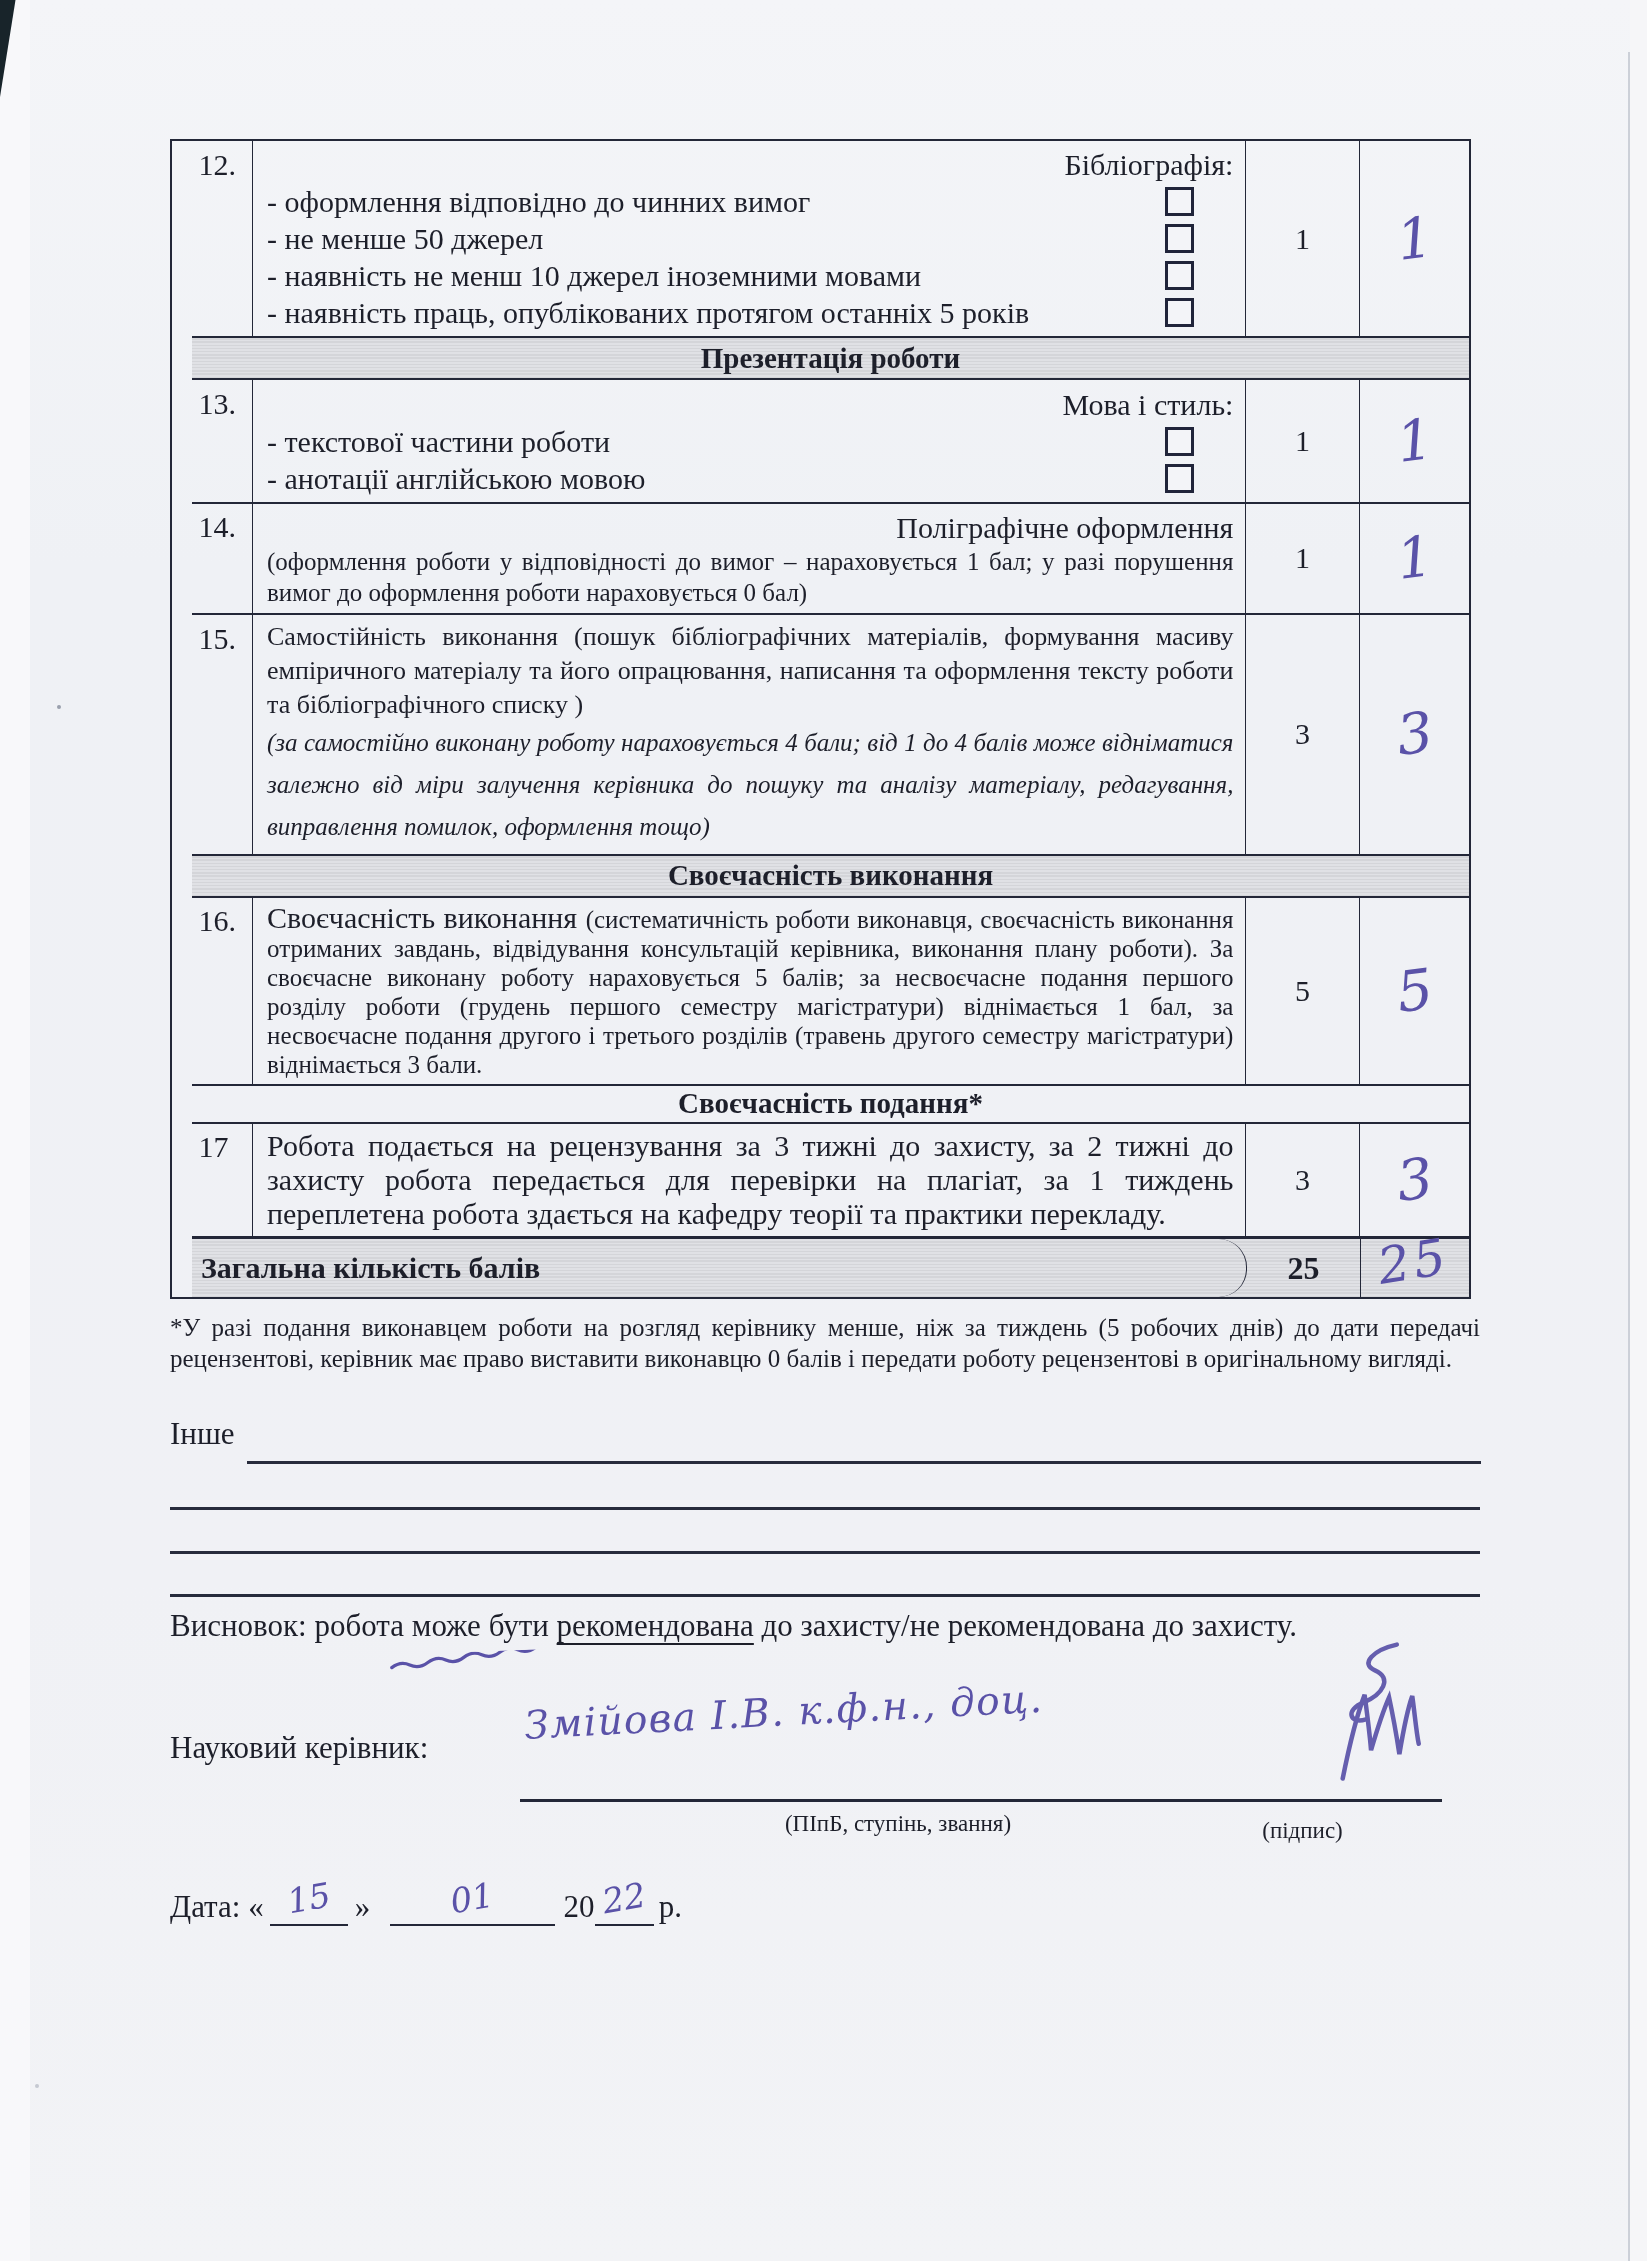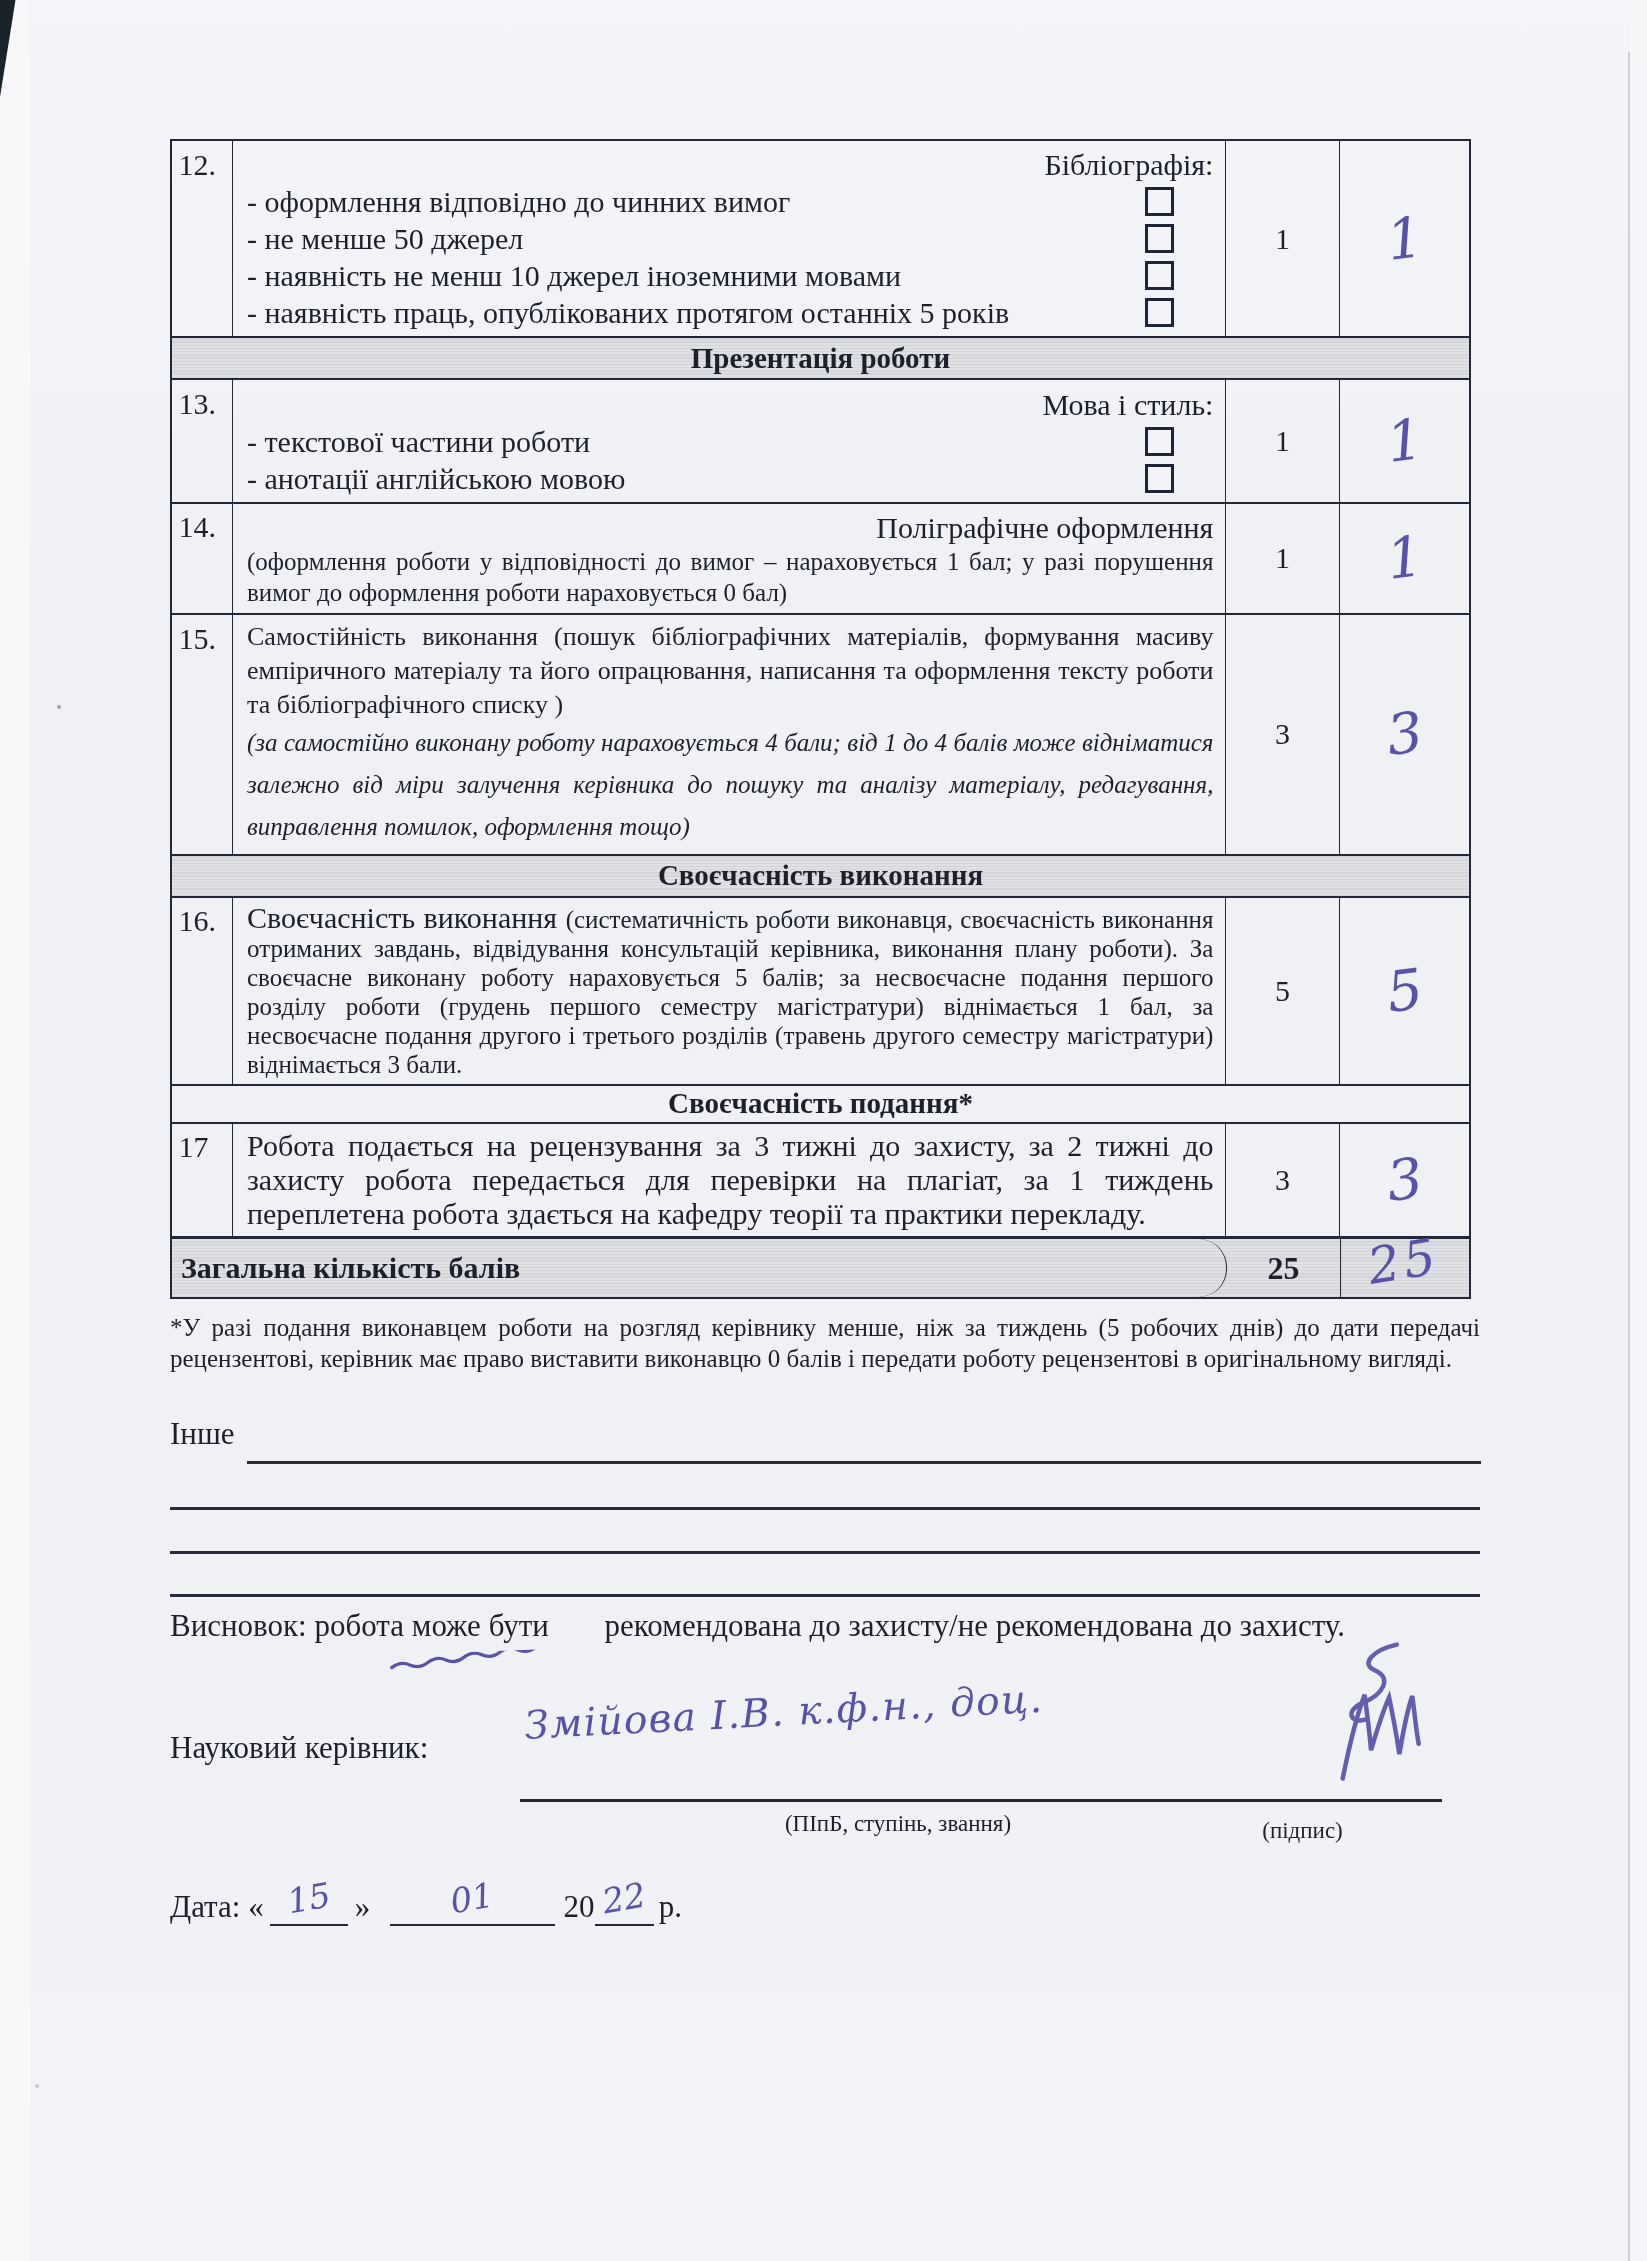--- a/index.html
+++ b/index.html
@@ -9,21 +9,21 @@
   
   .left-strip{position:absolute;left:0;top:0;bottom:0;width:30px;background:#f8f8fa;}
   .right-strip{position:absolute;right:0;top:0;bottom:0;width:17px;background:#f6f6f8;}
   .paper-edge-right{position:absolute;right:17px;top:52px;bottom:0;width:1.9px;background:#ccd0d8;}
   .corner-wedge{position:absolute;left:0;top:0;width:15.5px;height:97px;background:#18242a;
                 clip-path:polygon(0 0,100% 0,0 100%);}
   .speck{position:absolute;width:3.9px;height:3.9px;border-radius:50%;background:#9aa0ad;}
 
   
   .eval-table{position:absolute;left:170px;top:139px;width:1301px;border:2.6px solid #232738;
-              box-sizing:border-box;background:transparent;}
+              box-sizing:border-box;background:transparent;padding-left:20px;}
   .trow{display:grid;grid-template-columns:61px 993px 114px auto;border-top:2.6px solid #232738;}
   .trow:first-child{border-top:none;}
   .cell{box-sizing:border-box;}
   .c1{border-right:1.9px solid #232738;font-size:30px;padding:6.5px 2.6px 0 6.5px;text-align:left;}
   .c2{border-right:1.9px solid #232738;padding:5.2px 11.6px 5.2px 14px;}
   .c3{border-right:1.9px solid #232738;display:flex;align-items:center;justify-content:center;
       font-size:30px;}
   .c4{display:flex;align-items:center;justify-content:center;}
   .row-title{font-size:30px;line-height:37px;text-align:right;}
   .sub{display:flex;justify-content:space-between;align-items:center;line-height:37px;}
@@ -55,22 +55,22 @@
   .score-hand{font-size:56px;transform:rotate(-7deg);line-height:1;}
   .total-hand{font-size:50px;transform:rotate(-9deg) translateY(-6.5px);letter-spacing:3.9px;}
 
   
   .footnote{position:absolute;left:170px;top:1312px;width:1310px;font-size:25px;line-height:31px;
             text-align:justify;}
   .other-label{position:absolute;left:170px;top:1416px;font-size:31px;}
   .rule{position:absolute;height:2.6px;background:#272b3c;}
   .conclusion{position:absolute;left:170px;top:1603px;width:1311px;font-size:31px;line-height:45px;
               text-align:justify;}
-  .uword{position:relative;text-decoration-thickness:1.9px;
-         text-underline-offset:6.5px;white-space:nowrap;margin-left:48px;}
+  .uword{position:relative;text-decoration:underline;text-decoration-thickness:1.9px;
+         text-underline-offset:6.5px;white-space:nowrap;}
   .wavy-svg{position:absolute;left:-2.6px;top:calc(100% + 1.3px);transform:rotate(-2deg);}
 
   .sup-label{position:absolute;left:170px;top:1730px;font-size:31px;}
   .sup-name{position:absolute;left:524px;top:1683px;width:762px;font-size:39px;letter-spacing:1.3px;
             transform:rotate(-3deg);white-space:nowrap;}
   .name-line{position:absolute;left:520px;top:1799px;width:756px;height:2.6px;background:#232738;}
   .sign-line{position:absolute;left:1163px;top:1799px;width:279px;height:2.6px;background:#232738;}
   .name-caption{position:absolute;left:520px;top:1811px;width:756px;text-align:center;font-size:23px;}
   .sign-caption{position:absolute;left:1163px;top:1818px;width:279px;text-align:center;font-size:23px;font-family:Liberation Serif, serif;}
   .signature{position:absolute;left:1247px;top:1633px;}

